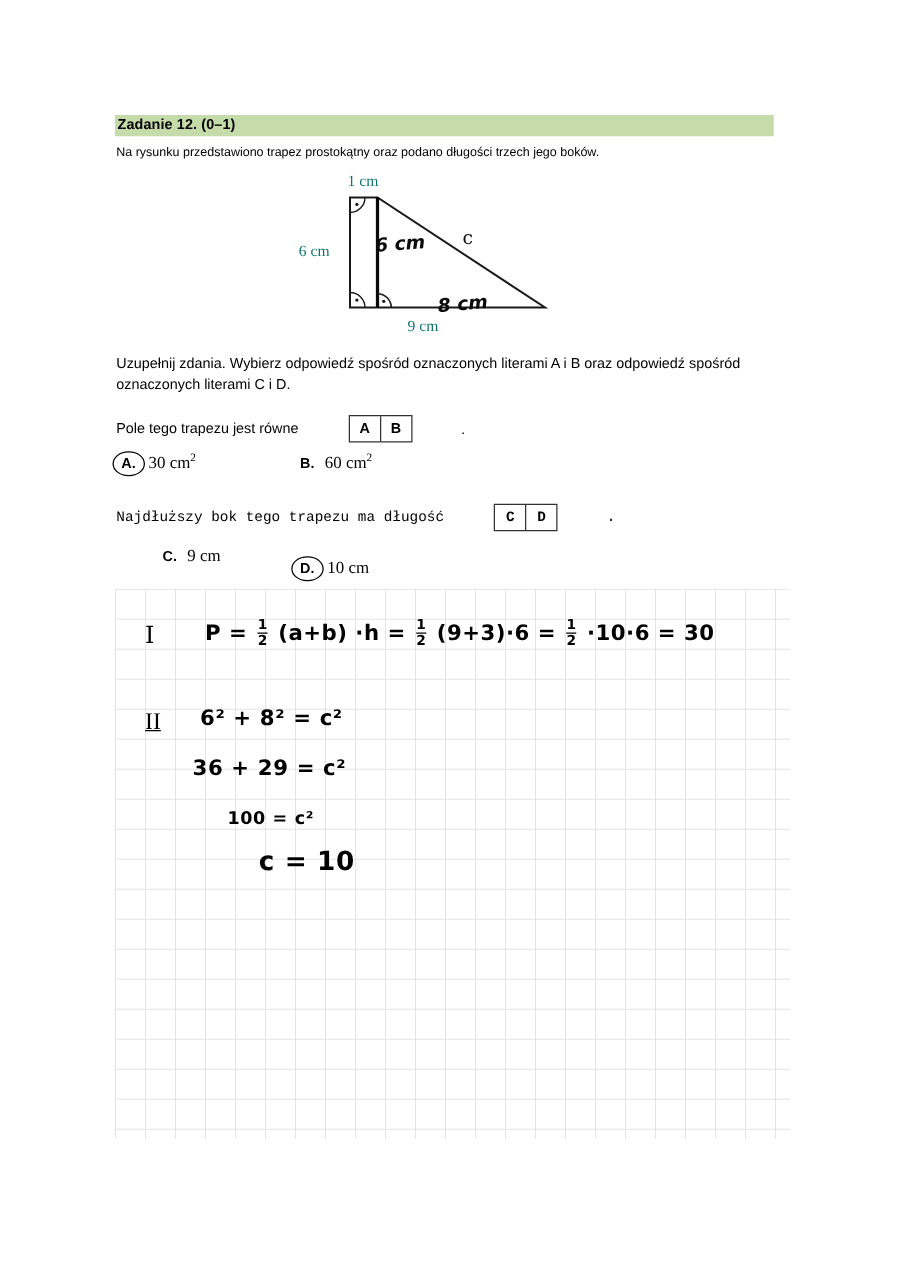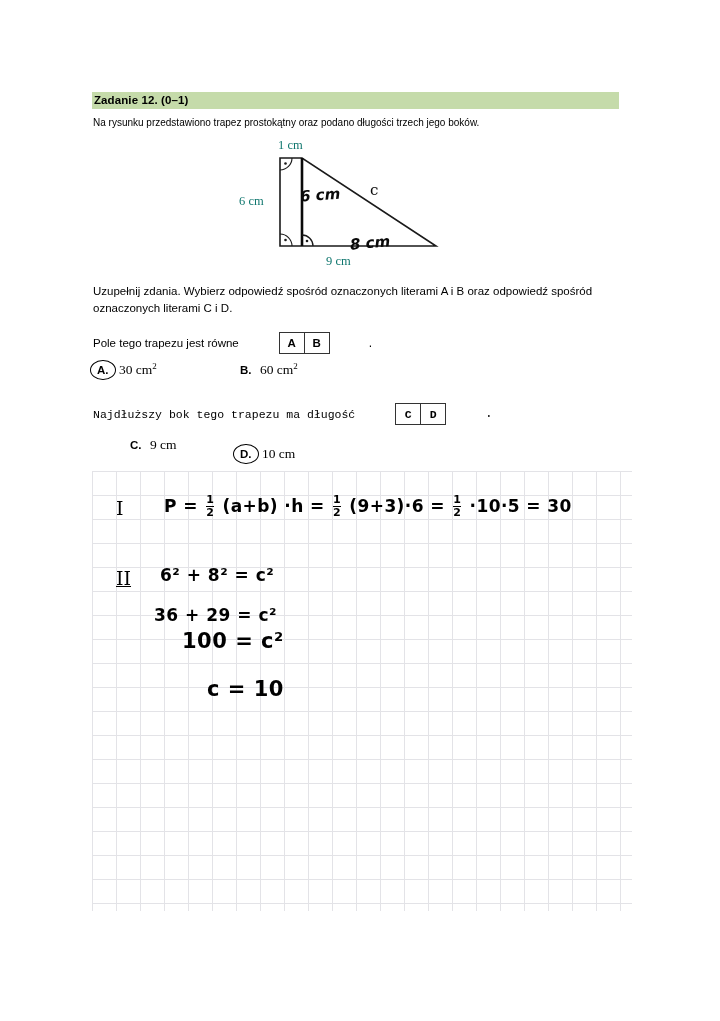--- a/index.html
+++ b/index.html
@@ -215,21 +215,21 @@
   .roman {
     font-family: "DejaVu Serif", serif;
     font-size: 19px;
     font-weight: normal;
   }
   .wl-1 { left: 24px; top: 26px; }
   .wl-1-body { left: 72px; top: 24px; font-size: 17px; letter-spacing: 0.4px; }
   .wl-2 { left: 24px; top: 96px; }
   .wl-2a { left: 68px; top: 94px; font-size: 17px; letter-spacing: 0.5px; }
   .wl-2b { left: 62px; top: 134px; font-size: 17px; letter-spacing: 0.5px; }
-  .wl-2c { left: 90px; top: 158px; font-size: 21px; letter-spacing: 0.5px; }
+  .wl-2c { left: 90px; top: 176px; font-size: 14px; letter-spacing: 0.5px; }
   .wl-2d { left: 115px; top: 206px; font-size: 21px; letter-spacing: 0.5px; }
 
   .frac {
     display: inline-block;
     vertical-align: middle;
     text-align: center;
     font-size: 11px;
     line-height: 1.05;
     margin: 0 2px;
     position: relative;
@@ -323,24 +323,24 @@
       <span>(a+b) ·h =</span>
       <span class="frac">
         <span class="num">1</span>
         <span class="den">2</span>
       </span>
       <span>(9+3)·6 =</span>
       <span class="frac">
         <span class="num">1</span>
         <span class="den">2</span>
       </span>
-      <span>·10·5 = 30</span>
+      <span>·10·6 = 30</span>
     </span>
 
-    <span class="work-line roman wl-2" style="text-decoration:underline;">II</span>
+    <span class="work-line roman wl-2" style="text-decoration:underline;font-family:Liberation Serif, serif;">II</span>
     <span class="work-line wl-2a">6² + 8² = c²</span>
     <span class="work-line wl-2b">36 + 29 = c²</span>
     <span class="work-line wl-2c">100 = c²</span>
     <span class="work-line wl-2d">c = 10</span>
 
   </div>
 
 </div>
 
 </body></html>

